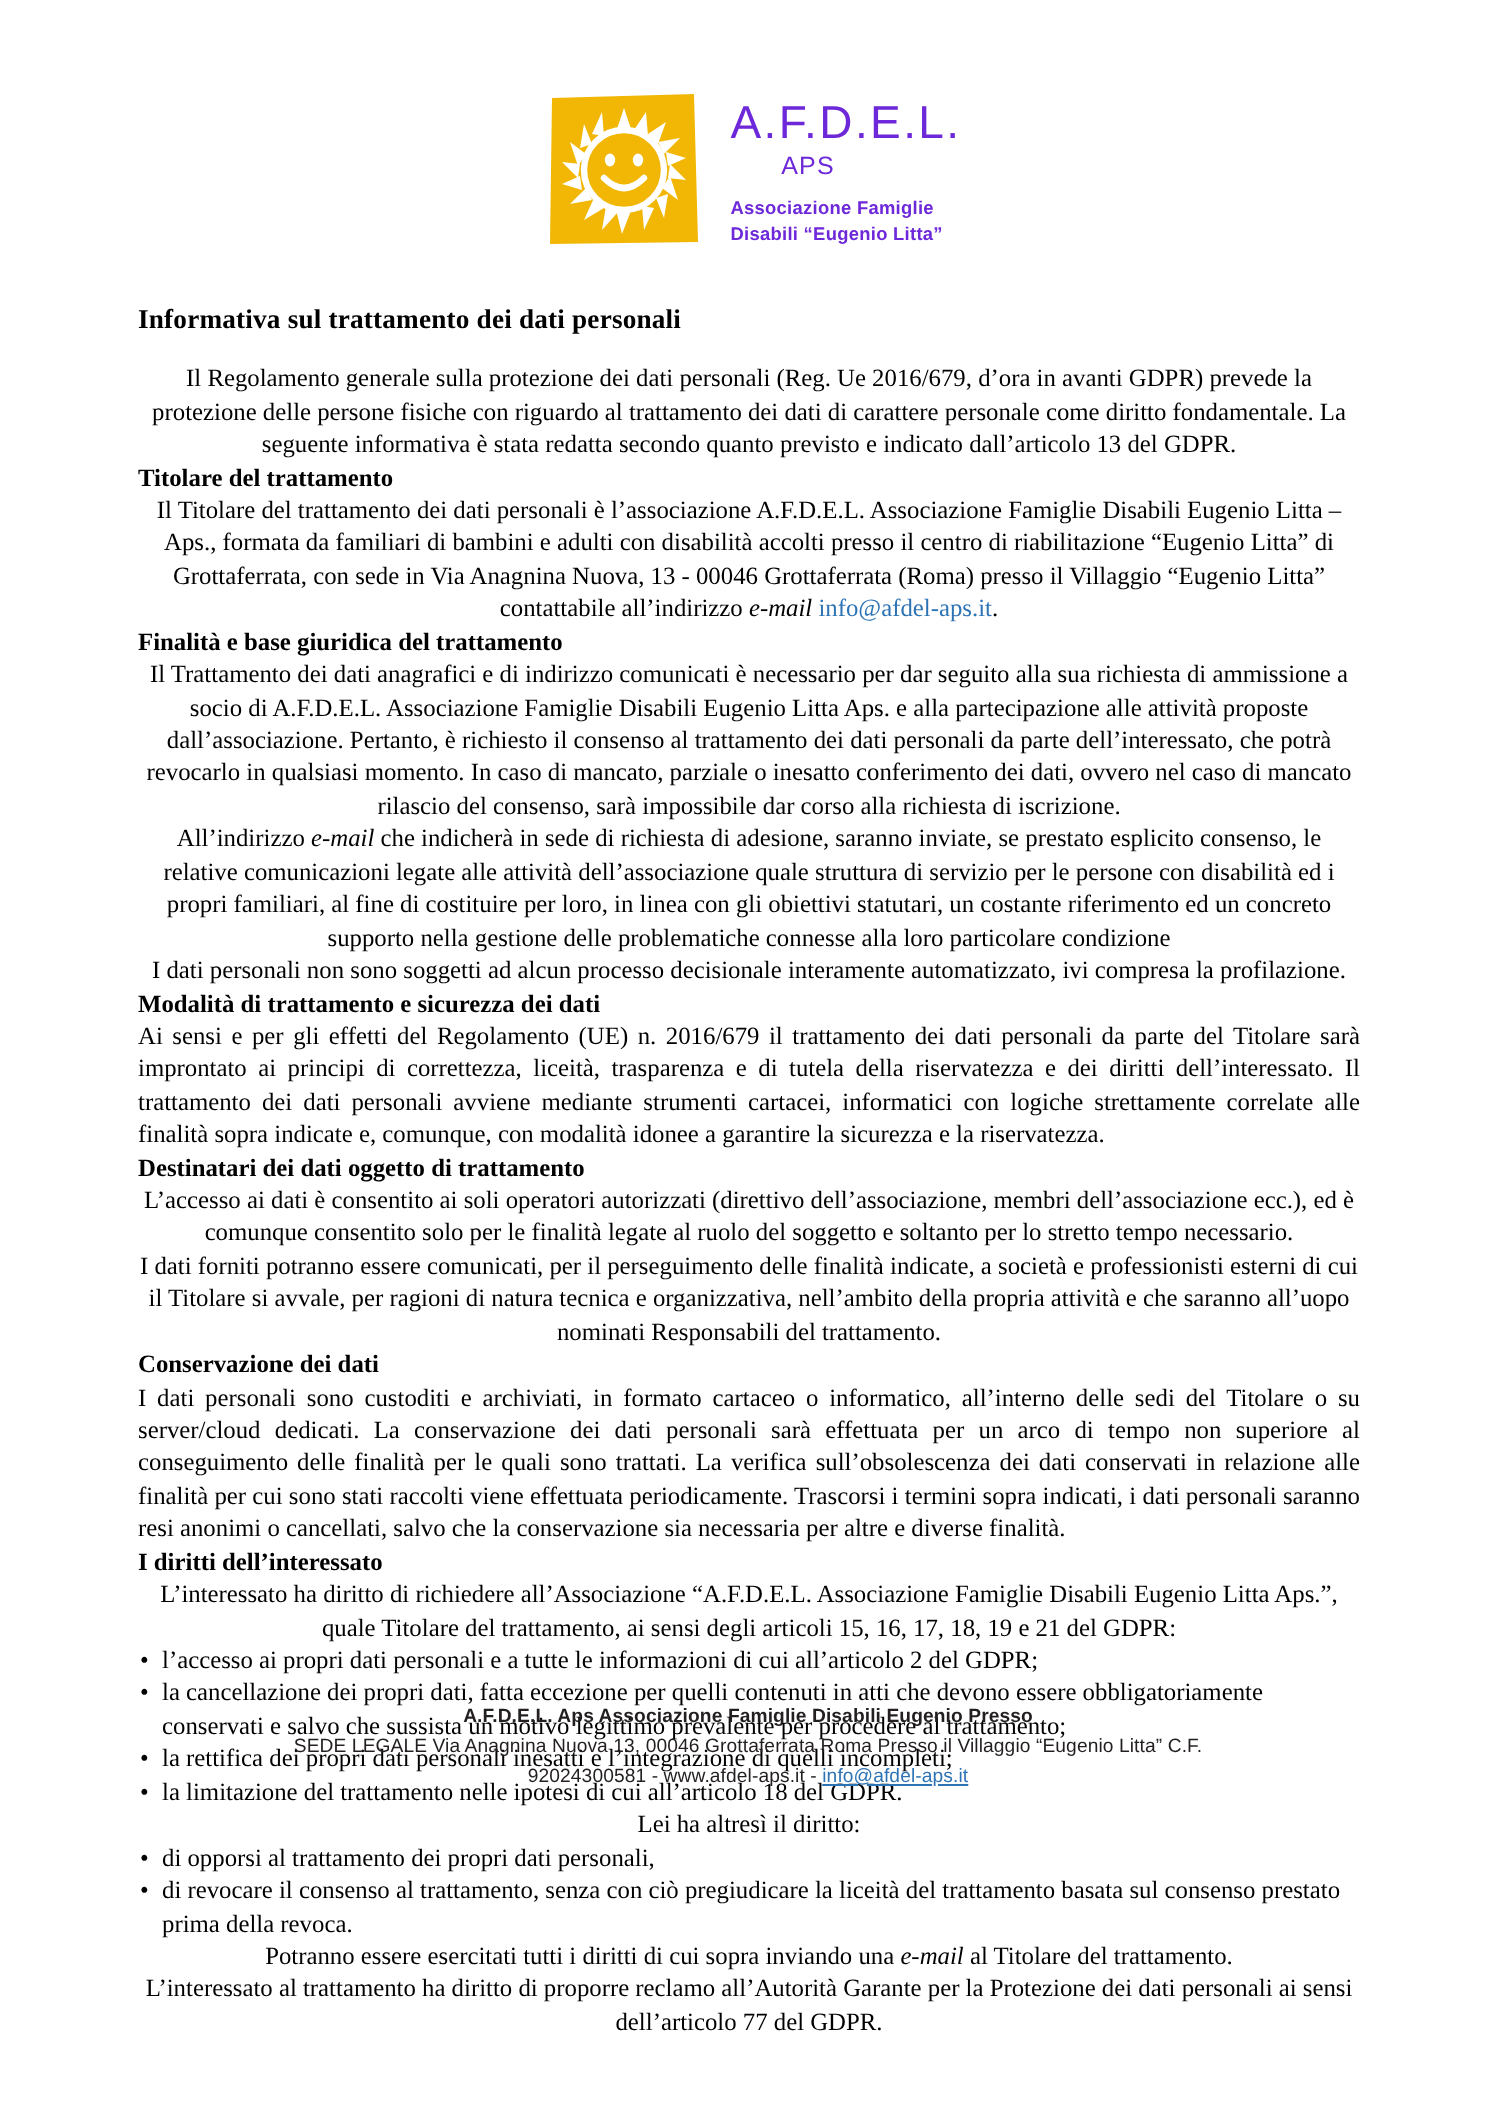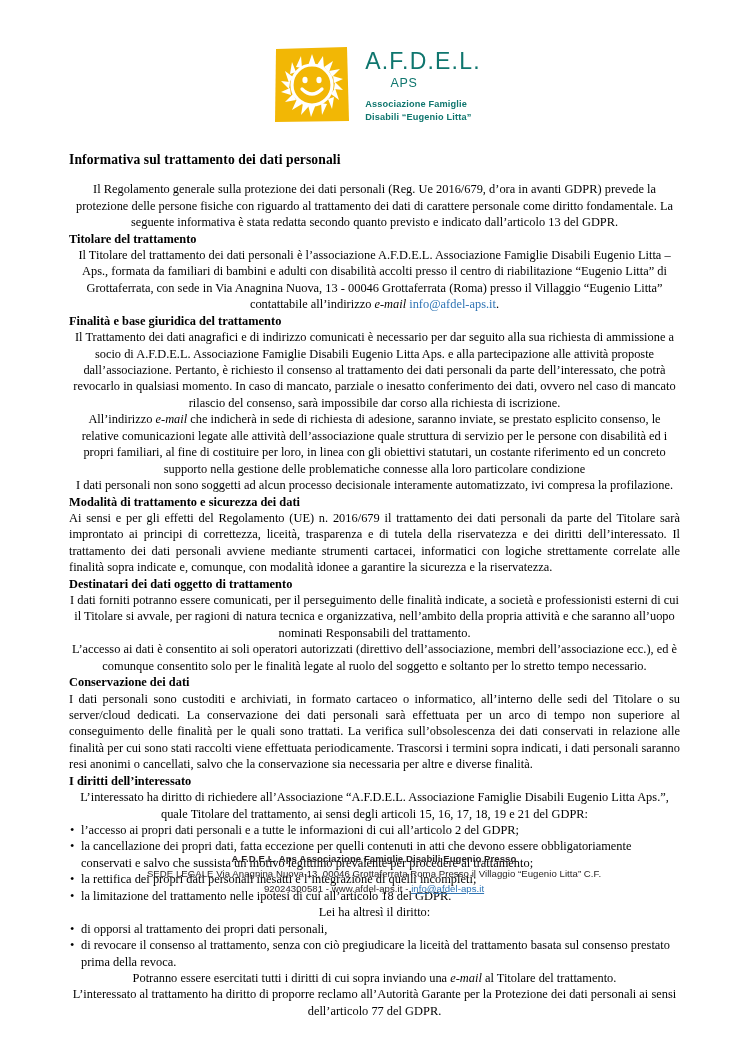--- a/index.html
+++ b/index.html
@@ -29,21 +29,21 @@
     height: 80px;
     flex: 0 0 auto;
     position: relative;
   }
   .logo-mark svg { display: block; width: 78px; height: 80px; }
 
   .logo-words {
     margin-left: 14px;
     padding-top: 4px;
     font-family: "Liberation Sans", "DejaVu Sans", sans-serif;
-    color: #0f766e;
+    color: #6d28d9;
   }
   .logo-acronym {
     font-size: 23px;
     letter-spacing: 1.2px;
     line-height: 1.05;
     font-weight: 400;
   }
   .logo-aps {
     font-size: 12.5px;
     letter-spacing: 0.6px;
@@ -186,22 +186,22 @@
 
   <h2 class="sec">Finalità e base giuridica del trattamento</h2>
   <p class="para">Il Trattamento dei dati anagrafici e di indirizzo comunicati è necessario per dar seguito alla sua richiesta di ammissione a socio di A.F.D.E.L. Associazione Famiglie Disabili Eugenio Litta Aps. e alla partecipazione alle attività proposte dall’associazione.  Pertanto, è richiesto il consenso al trattamento dei dati personali da parte dell’interessato, che potrà revocarlo in qualsiasi momento.  In caso di mancato, parziale o inesatto conferimento dei dati, ovvero nel caso di mancato rilascio del consenso, sarà impossibile dar  corso alla richiesta di iscrizione.</p>
   <p class="para"><span>All’indirizzo </span><span class="it">e-mail</span><span> che indicherà in sede di richiesta di adesione, saranno inviate, se prestato esplicito consenso, le relative comunicazioni legate alle attività dell’associazione quale struttura di servizio per le persone con disabilità ed i propri familiari, al fine di costituire per loro, in linea con gli obiettivi statutari, un costante riferimento ed un concreto supporto nella gestione delle problematiche connesse alla loro particolare condizione</span></p>
   <p class="para">I dati personali non sono soggetti ad alcun processo decisionale interamente automatizzato, ivi compresa la profilazione.</p>
 
   <h2 class="sec">Modalità di trattamento e sicurezza dei dati</h2>
   <p class="para justify">Ai sensi e per gli effetti del Regolamento (UE) n. 2016/679 il trattamento dei dati personali da parte del Titolare sarà improntato ai principi di correttezza, liceità, trasparenza e di tutela della riservatezza e dei diritti dell’interessato. Il trattamento dei dati personali avviene mediante strumenti cartacei, informatici con logiche strettamente correlate alle finalità sopra indicate e, comunque, con modalità idonee a garantire la sicurezza e la riservatezza.</p>
 
   <h2 class="sec">Destinatari dei dati oggetto di trattamento</h2>
+  <p class="para">L’accesso ai dati è consentito ai soli operatori autorizzati (direttivo dell’associazione, membri dell’associazione ecc.), ed è comunque consentito solo per le finalità legate al ruolo del soggetto e soltanto per lo stretto tempo necessario.</p>
   <p class="para">I dati forniti potranno essere comunicati, per il perseguimento delle finalità indicate, a società e professionisti esterni di cui il Titolare si avvale, per ragioni di natura tecnica e organizzativa, nell’ambito della propria attività e che saranno all’uopo nominati Responsabili del trattamento.</p>
-  <p class="para">L’accesso ai dati è consentito ai soli operatori autorizzati (direttivo dell’associazione, membri dell’associazione ecc.), ed è comunque consentito solo per le finalità legate al ruolo del soggetto e soltanto per lo stretto tempo necessario.</p>
 
   <h2 class="sec">Conservazione dei dati</h2>
   <p class="para justify">I dati personali sono custoditi e archiviati, in formato cartaceo o informatico, all’interno delle sedi del Titolare o su server/cloud dedicati.  La conservazione dei dati personali sarà effettuata per un arco di tempo non superiore al conseguimento delle finalità per le quali sono  trattati. La verifica sull’obsolescenza dei dati conservati in relazione alle finalità per cui sono stati raccolti viene effettuata periodicamente. Trascorsi i termini sopra indicati, i dati personali saranno resi anonimi o cancellati, salvo che la conservazione sia necessaria per altre e diverse finalità.</p>
 
   <h2 class="sec">I diritti dell’interessato</h2>
   <p class="para">L’interessato ha diritto di richiedere all’Associazione “A.F.D.E.L. Associazione Famiglie Disabili Eugenio Litta Aps.”, quale Titolare del trattamento, ai sensi degli articoli 15, 16, 17, 18, 19 e 21 del GDPR:</p>
   <ul class="bullets">
     <li>l’accesso ai propri dati personali e a tutte le informazioni di cui all’articolo 2 del GDPR;</li>
     <li>la cancellazione dei propri dati, fatta eccezione per quelli contenuti in atti che devono essere obbligatoriamente conservati e salvo che  sussista un motivo legittimo prevalente per procedere al trattamento;</li>
     <li>la rettifica dei propri dati personali inesatti e l’integrazione di quelli incompleti;</li>

